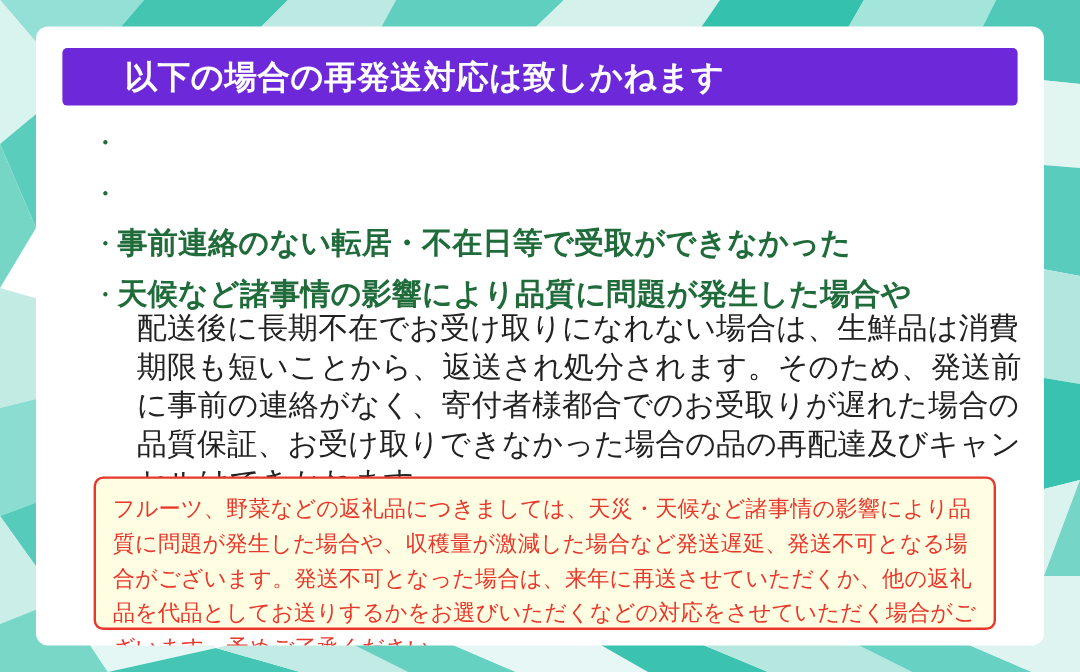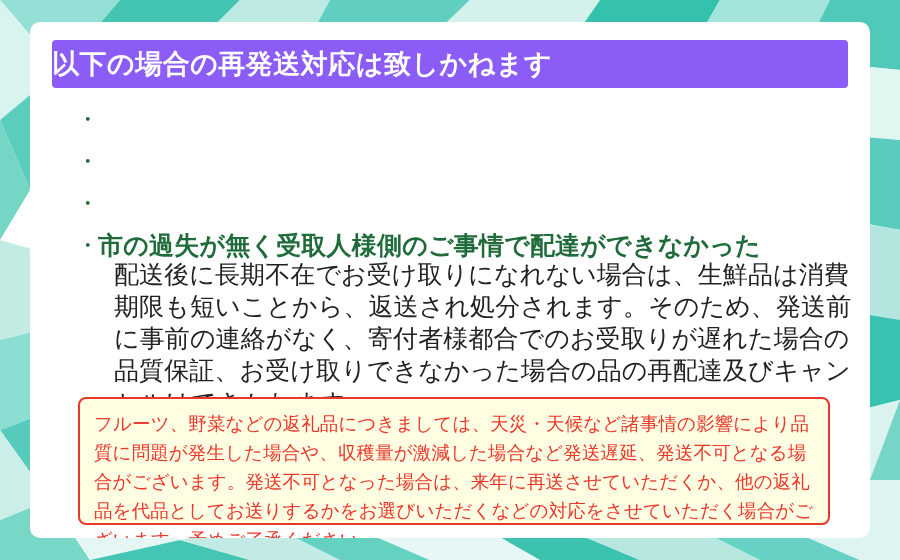--- a/index.html
+++ b/index.html
@@ -40,25 +40,26 @@
     overflow: hidden;
   }
 
   
   .banner {
     position: absolute;
     left: 22px;
     top: 18px;
     width: 796px;
     height: 48px;
-    background: #8b5cf6;
+    background: #6d28d9;
     border-radius: 4px;
     display: flex;
     align-items: center;
     box-sizing: border-box;
+    padding-left: 52px;
   }
   .banner-title {
     color: #ffffff;
     font-size: 27px;
     font-weight: bold;
     letter-spacing: 0.5px;
     line-height: 1;
     white-space: nowrap;
   }
 
@@ -188,25 +189,26 @@
     <div class="bullet-row">
       <span class="bullet-dot">・</span>
     </div>
 
     <div class="bullet-row">
       <span class="bullet-dot">・</span>
     </div>
 
     <div class="bullet-row">
       <span class="bullet-dot">・</span>
-    </div>
-
-    <div class="bullet-row">
-      <span class="bullet-dot">・</span>
-      <span class="bullet-text">市の過失が無く受取人様側のご事情で配達ができなかった</span>
+      <span class="bullet-text">事前連絡のない転居・不在日等で受取ができなかった</span>
+    </div>
+
+    <div class="bullet-row">
+      <span class="bullet-dot">・</span>
+      <span class="bullet-text">天候など諸事情の影響により品質に問題が発生した場合や</span>
     </div>
 
   </div>
 
   <div class="paragraph">配送後に長期不在でお受け取りになれない場合は、生鮮品は消費期限も短いことから、返送され処分されます。そのため、発送前に事前の連絡がなく、寄付者様都合でのお受取りが遅れた場合の品質保証、お受け取りできなかった場合の品の再配達及びキャンセルはできかねます。</div>
 
   <div class="notice">
     <div class="notice-text">フルーツ、野菜などの返礼品につきましては、天災・天候など諸事情の影響により品質に問題が発生した場合や、収穫量が激減した場合など発送遅延、発送不可となる場合がございます。発送不可となった場合は、来年に再送させていただくか、他の返礼品を代品としてお送りするかをお選びいただくなどの対応をさせていただく場合がございます。予めご了承ください。</div>
   </div>
 

